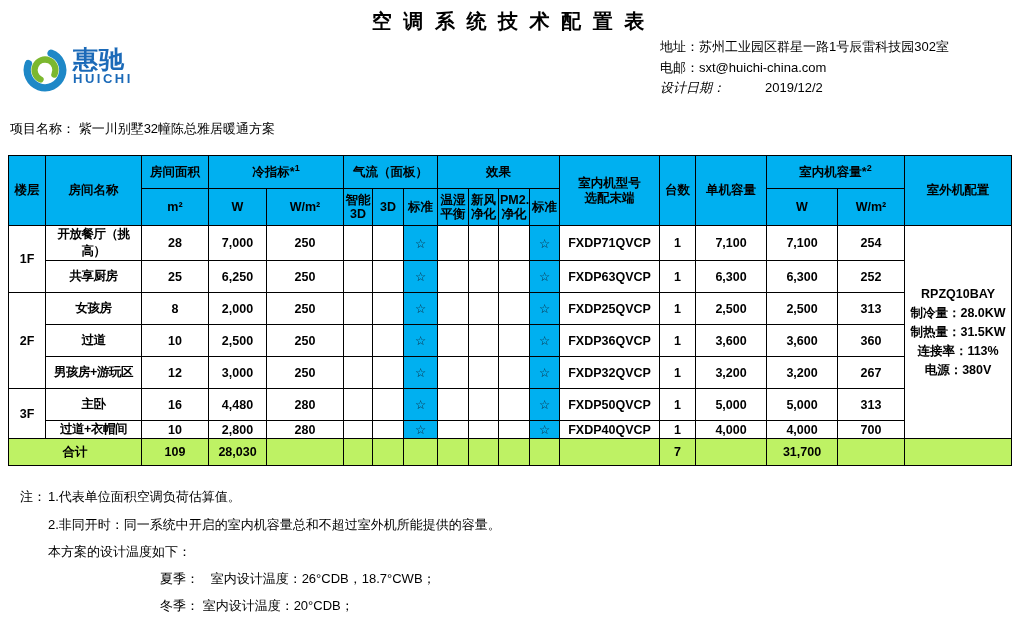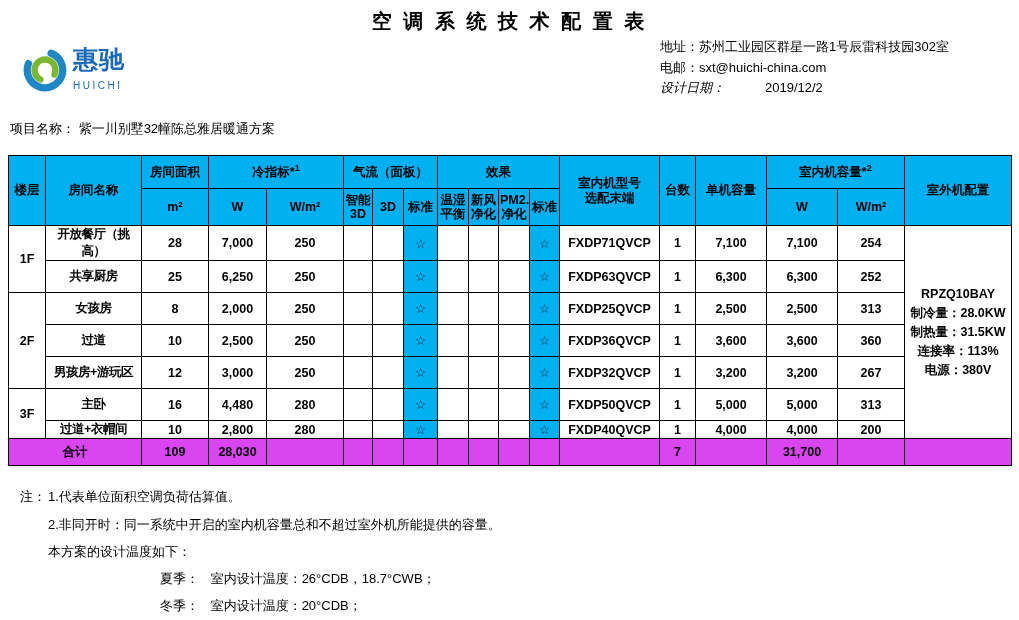--- a/index.html
+++ b/index.html
@@ -5,36 +5,36 @@
   * { margin:0; padding:0; box-sizing:border-box; }
   html,body { width:1019px; height:620px; background:#fff; }
   body { font-family:"Liberation Sans","DejaVu Sans",sans-serif; color:#000; position:relative; overflow:hidden; }
 
   .title { position:absolute; top:8px; left:0; width:100%; text-align:center;
            font-size:20px; font-weight:bold; letter-spacing:3px; }
 
   .logo { position:absolute; left:22px; top:47px; display:flex; gap:5px; }
   .logo-text { display:flex; flex-direction:column; line-height:1; }
   .logo-cn { font-size:25px; font-weight:bold; color:#1b6ab8; letter-spacing:1px; }
-  .logo-en { font-size:10px; font-weight:normal; color:#1b6ab8; letter-spacing:2.5px; margin-top:9px; }
+  .logo-en { font-size:13px; font-weight:bold; color:#1b6ab8; letter-spacing:2.5px; margin-top:0; }
 
   .company { position:absolute; left:660px; top:37px; font-size:13px; line-height:20.5px; white-space:nowrap; }
   .company .cname { font-weight:bold; }
   .date-row .dlabel { display:inline-block; width:105px;font-style:italic; }
 
   .project { position:absolute; left:10px; top:120px; font-size:13px; white-space:nowrap; }
 
   table.cfg { position:absolute; left:8px; top:155px; width:1003px;
               border-collapse:collapse; table-layout:fixed; }
   table.cfg td { border:1px solid #000; text-align:center; vertical-align:middle;
                  font-size:12.5px; font-weight:bold; padding:0 1px; overflow:hidden; }
   .hd   { background:#00B0F0; font-size:12px; line-height:1.2; }
   .hd-sm{ background:#00B0F0; font-size:10px; line-height:1.15; font-weight:bold; }
   .star { background:#00B0F0; color:#123; font-size:13px; font-weight:normal; }
-  .tot  { background:#d946ef; }
+  .tot  { background:#bef264; }
   .room { font-size:12px; letter-spacing:-0.5px; }
   .outdoor-cell { font-size:12.5px; line-height:19px; }
   sup { font-size:9px; }
 
   .note  { position:absolute; font-size:13px; white-space:nowrap; }
 </style>
 </head>
 <body>
 
 <div class="title">空 调 系 统 技 术 配 置 表</div>
@@ -246,21 +246,21 @@
     <td></td>
     <td class="star">☆</td>
     <td></td>
     <td></td>
     <td></td>
     <td class="star">☆</td>
     <td>FXDP40QVCP</td>
     <td>1</td>
     <td>4,000</td>
     <td>4,000</td>
-    <td>200</td>
+    <td>700</td>
   </tr>
 
   <tr style="height:27px">
     <td class="tot" colspan="2">合计</td>
     <td class="tot">109</td>
     <td class="tot">28,030</td>
     <td class="tot"></td>
     <td class="tot"></td>
     <td class="tot"></td>
     <td class="tot"></td>
@@ -281,14 +281,14 @@
 <div class="note" style="left:20px; top:488px">注：</div>
 <div class="note" style="left:48px; top:488px">1.代表单位面积空调负荷估算值。</div>
 <div class="note" style="left:48px; top:516px">2.非同开时：同一系统中开启的室内机容量总和不超过室外机所能提供的容量。</div>
 <div class="note" style="left:48px; top:543px">本方案的设计温度如下：</div>
 <div class="note" style="left:160px; top:570px">
   <span>夏季：</span>
   <span style="margin-left:8px">室内设计温度：26°CDB，18.7°CWB；</span>
 </div>
 <div class="note" style="left:160px; top:597px">
   <span>冬季：</span>
-  <span style="margin-left:8px">室内设计温度：20°CDB；</span>
+  <span style="">室内设计温度：20°CDB；</span>
 </div>
 
 </body></html>

